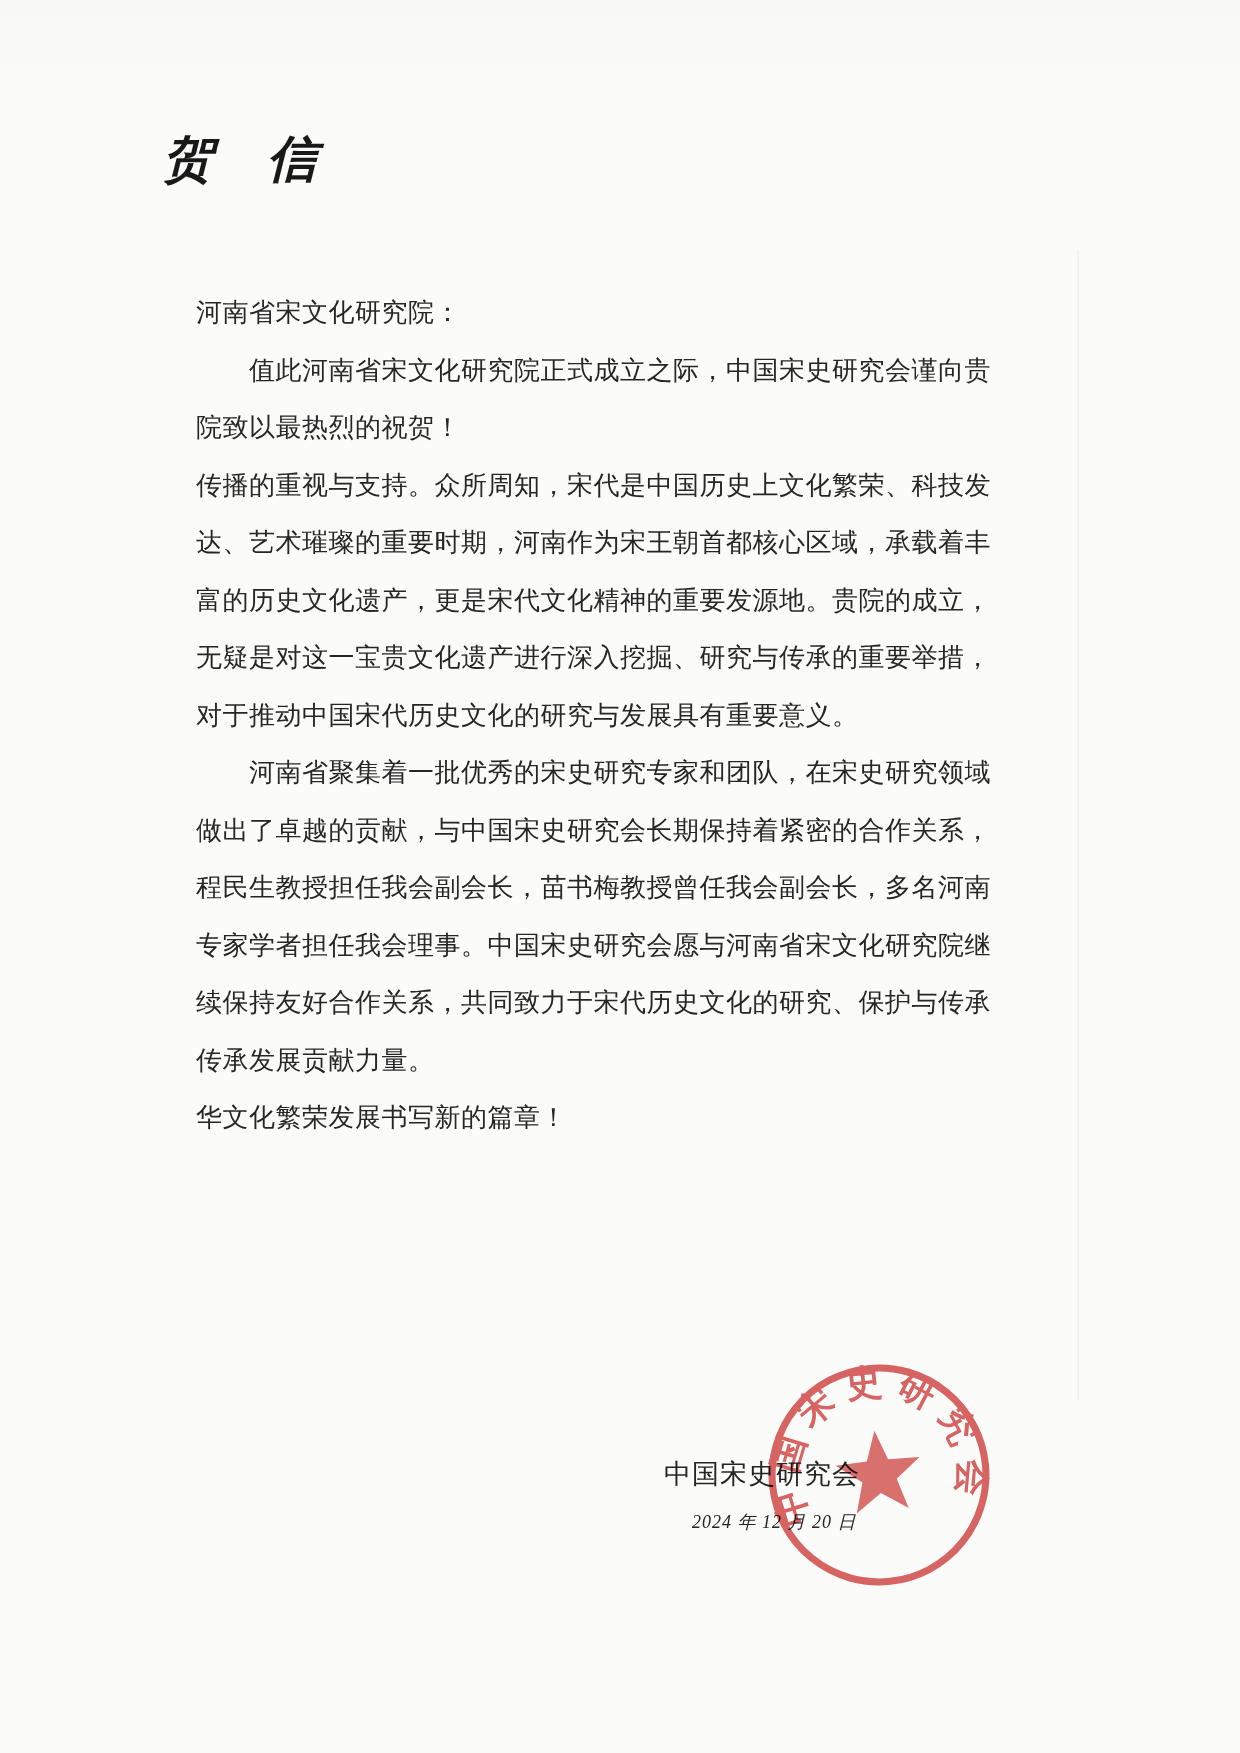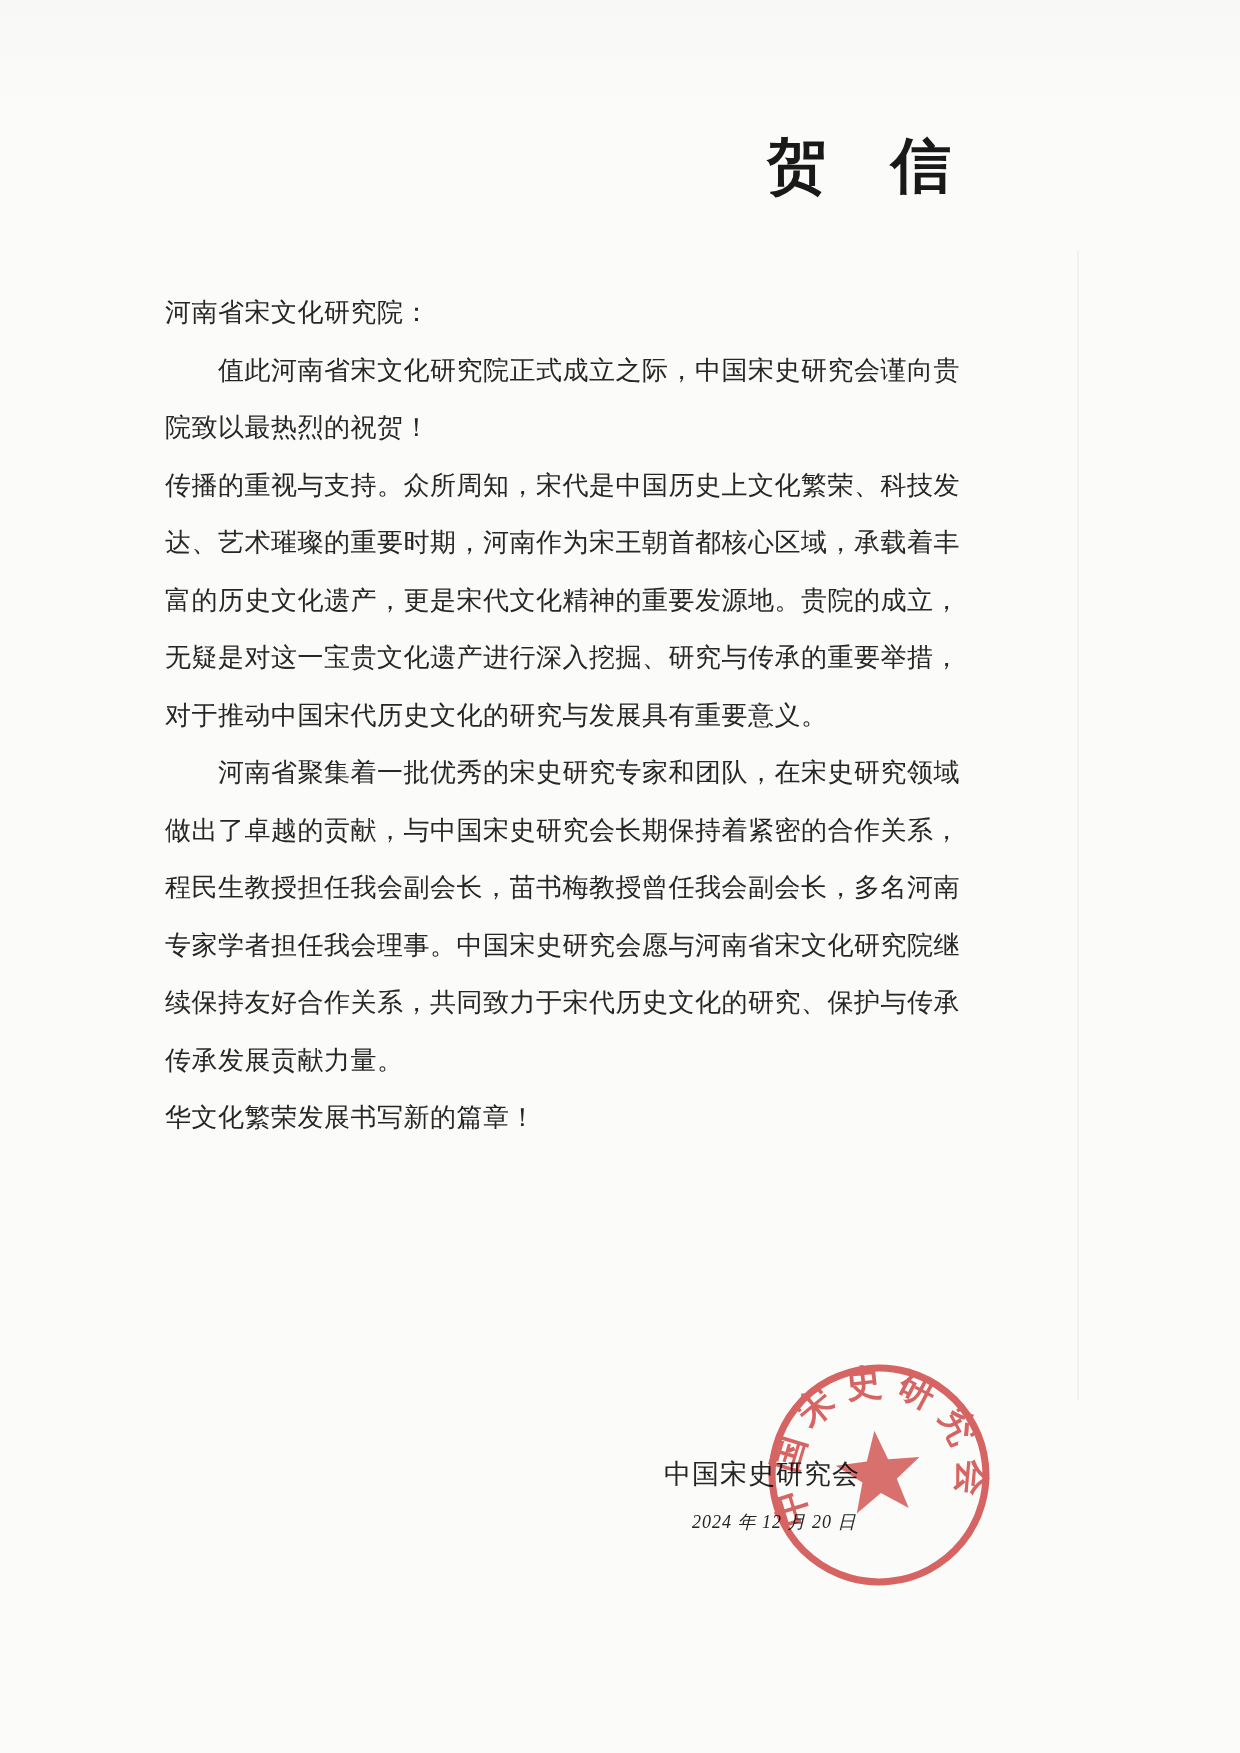--- a/index.html
+++ b/index.html
@@ -17,37 +17,38 @@
     inset: 0;
     background:
       linear-gradient(180deg, rgba(0,0,0,0.012), rgba(0,0,0,0) 8%),
       #fbfbfa;
   }
   .letter-title {
     position: absolute;
     top: 126px;
     left: 163px;
     width: 790px;
-    text-align: right;
-    font-size: 60px;
+    text-align: left;
+    font-size: 50px;
     font-weight: bold;
     letter-spacing: 2px;
     color: #191919;
+    font-style: italic;
   }
   .body-text {
     position: absolute;
     top: 284px;
     left: 165px;
     width: 805px;
     font-size: 26px;
     line-height: 57.5px;
     letter-spacing: 0.5px;
     color: #262626;
   }
-  .body-line { white-space: nowrap; }
+  .body-line { white-space: nowrap; margin-left: 31px; }
   .signature {
     position: absolute;
     left: 664px;
     top: 1456px;
     font-size: 27px;
     letter-spacing: 1px;
     color: #242424;
   }
   .date-line {
     position: absolute;

